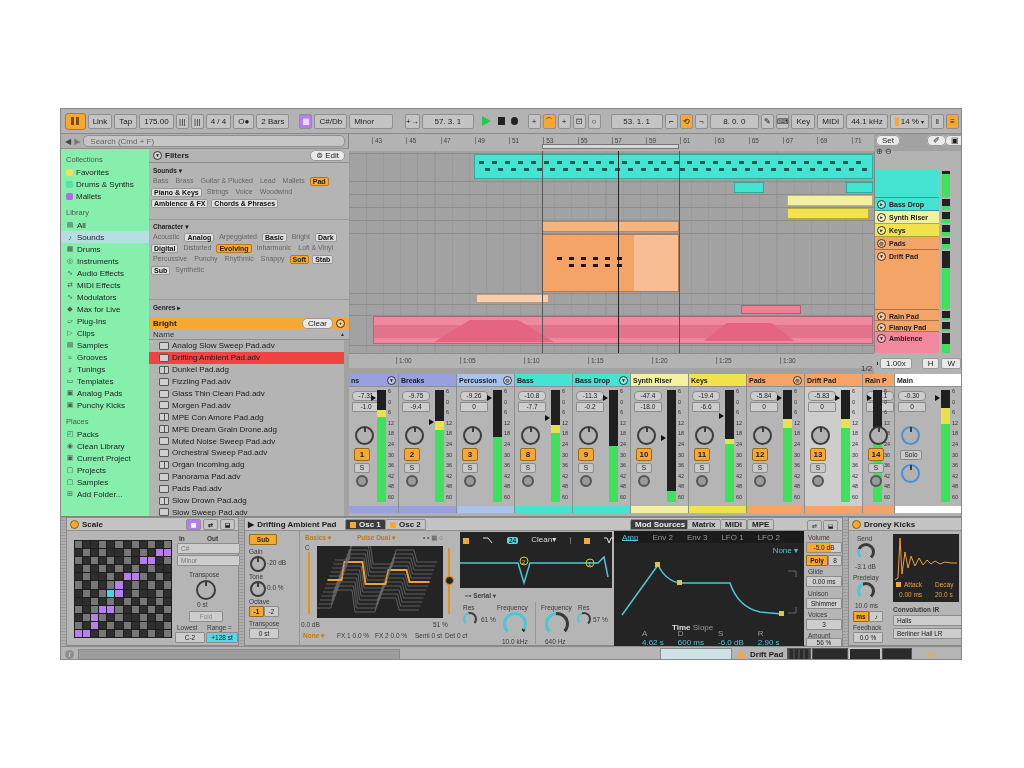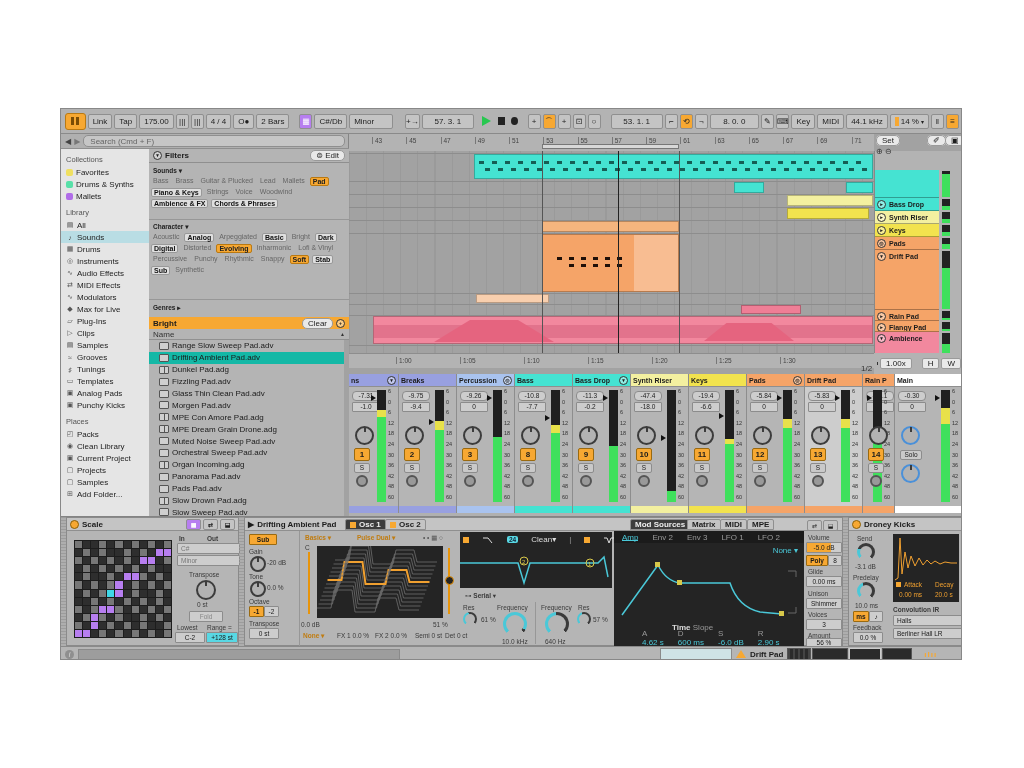--- a/index.html
+++ b/index.html
@@ -15,39 +15,39 @@
   .logo i{display:block;width:3px;height:8px;background:#7a4c05}
   .play-g{width:0;height:0;border-left:9px solid #27c74f;border-top:5px solid transparent;border-bottom:5px solid transparent}
   .stop-b{width:8px;height:8px;background:#222}
   .rec-b{width:8px;height:8px;background:#222;border-radius:50%}
   .cpu{display:flex;align-items:center;gap:2px}
   .cpubar{width:4px;height:9px;background:#f7a832}
   
   #browser{position:absolute;left:0;top:25px;width:288px;height:382px;background:#b0b0b0;border-right:1px solid #858585;box-sizing:border-box}
   #searchrow{position:absolute;left:0;top:0;width:288px;height:15px;border-bottom:1px solid #8f8f8f;display:flex;align-items:center;gap:3px;padding:0 4px;box-sizing:border-box}
   #searchbox{flex:1;height:10px;background:#c6c6c6;border:1px solid #8f8f8f;border-radius:5px;color:#666;padding:0 6px;display:flex;align-items:center}
-  #sidebar{position:absolute;left:0;top:15px;width:108px;height:367px;background:#e5e5e5;border-right:5px solid #a16207;box-sizing:border-box;overflow:hidden}
+  #sidebar{position:absolute;left:0;top:15px;width:108px;height:367px;background:#86efac;border-right:5px solid #a16207;box-sizing:border-box;overflow:hidden}
   .shead{color:#555;font-size:7.5px;padding:6px 5px 2px}
   .sitem{height:12px;display:flex;align-items:center;gap:3px;padding:0 5px;color:#222;white-space:nowrap}
   .sitem.sel{background:#b9dde4}
   .sitem .ic{width:8px;color:#555;font-size:7px;text-align:center;flex:none}
   .swatch{width:7px;height:7px;border-radius:2px;flex:none}
   #fpanel{position:absolute;left:88px;top:15px;width:200px;height:367px;background:#b4b4b4;box-sizing:border-box}
   .frow{display:flex;align-items:center;padding:0 4px;box-sizing:border-box;width:100%}
   #fhead{position:absolute;top:0;height:14px;border-bottom:1px solid #8f8f8f;font-weight:bold}
   .tagwrap{position:absolute;left:2px;width:192px;display:flex;flex-wrap:wrap;gap:2px 3px;align-content:flex-start}
   .tag{font-size:7px;color:#666;padding:0 2px;border-radius:2px;white-space:nowrap;line-height:8px}
   .tag.avail{background:#dfdfdf;border:1px solid #999;color:#111;font-weight:bold;line-height:7px}
   .tag.on{background:#f7a832;border:1px solid #b97912;color:#222;font-weight:bold;line-height:7px}
   #resbar{position:absolute;left:0;top:168px;width:200px;height:12px;background:#f7a832;display:flex;align-items:center;padding:0 4px;box-sizing:border-box;font-weight:bold}
   .pill{background:#e9e9e9;border:1px solid #9a9a9a;border-radius:5px;padding:0 5px;font-weight:normal}
   #namehead{position:absolute;left:0;top:180px;width:200px;height:11px;border-bottom:1px solid #909090;display:flex;align-items:center;padding:0 4px;box-sizing:border-box;color:#333}
   #results{position:absolute;left:0;top:191px;width:195px;height:203px;overflow:hidden}
   .ritem{height:11.9px;display:flex;align-items:center;gap:3px;padding:0 3px 0 10px;white-space:nowrap;color:#1a1a1a}
-  .ritem.sel{background:#14b8a6}
+  .ritem.sel{background:#ef4444}
   .ficon{width:8px;height:6px;border:1px solid #555;border-radius:1px;flex:none;background:#cfcfcf}
   .ficon.adg{background:linear-gradient(#555,#555) 50% 0/1px 100% no-repeat,#cfcfcf}
   #preview{position:absolute;left:0;top:394px;width:200px;height:13px;background:#b9b9b9;border-top:1px solid #8f8f8f;display:flex;align-items:center;gap:3px;padding:0 3px;box-sizing:border-box}
   .rsb{position:absolute;left:195px;top:191px;width:5px;height:203px;background:#a2a2a2}
   
   #arr{position:absolute;left:288px;top:25px;width:614px;height:240px;background:#a2a2a2}
   #ruler{position:absolute;left:0;top:0;width:525px;height:17px;background:#b3b3b3;border-bottom:1px solid #8d8d8d;overflow:hidden}
   .barlab{position:absolute;top:3px;color:#444;font-size:6.5px;border-left:1px solid #777;padding-left:2px;line-height:7px}
   #clips{position:absolute;left:0;top:17px;width:525px;height:202px;overflow:hidden;background:repeating-linear-gradient(90deg,rgba(0,0,0,.05) 0 1px,transparent 1px 17.1px),#a2a2a2}
   .lane{position:absolute;left:0;width:525px;height:1px;background:#8d8d8d}
@@ -334,21 +334,21 @@
         <span class="pill" style="margin-left:auto">Clear</span>
         <span class="circ" style="margin-left:3px">+</span>
       </div>
       <div id="namehead">
           <span>Name</span>
           <span style="margin-left:auto;font-size:5px">▲</span>
         </div>
       <div id="results">
           <div class="ritem">
             <span class="ficon"></span>
-            <span>Range Slow Sweep Pad.adv</span>
+            <span>Analog Slow Sweep Pad.adv</span>
           </div>
           <div class="ritem sel">
             <span class="ficon"></span>
             <span>Drifting Ambient Pad.adv</span>
           </div>
           <div class="ritem">
             <span class="ficon adg"></span>
             <span>Dunkel Pad.adg</span>
           </div>
           <div class="ritem">
@@ -1160,21 +1160,21 @@
       <div class="abs" style="left:200px;top:58px;width:7px;height:7px;border:1px solid #e8940a;border-radius:50%;background:#242424"></div>
       <div class="dlab" style="left:56px;top:103px">0.0 dB</div>
       <div class="dlab" style="left:188px;top:103px">51 %</div>
       <div class="dlab" style="left:58px;top:114px;color:#c07c10;font-weight:bold"><span>None</span> ▾</div>
       <div class="dlab" style="left:92px;top:114px">FX 1 0.0 %</div>
       <div class="dlab" style="left:130px;top:114px">FX 2 0.0 %</div>
       <div class="dlab" style="left:170px;top:114px">Semi 0 st</div>
       <div class="dlab" style="left:200px;top:114px">Det 0 ct</div>
 
       <div class="dark" style="left:215px;top:14px;width:152px;height:56px">
-        <div style="position:absolute;left:3px;top:3px;display:flex;gap:13px;align-items:center">
+        <div style="position:absolute;left:3px;top:3px;display:flex;gap:13px;align-items:flex-end">
           <span style="width:6px;height:6px;background:#f7a832;display:inline-block"></span>
           <svg width="12" height="8">
               <path d="M1,2 H6 L10,7" stroke="#ddd" fill="none"></path>
             </svg>
           <span class="badge">24</span>
           <span class="wtxt"><span>Clean</span>▾</span>
           <span class="gtxt">|</span>
           <span style="width:6px;height:6px;background:#f7a832;display:inline-block"></span>
           <svg width="12" height="8">
               <path d="M1,2 H4 L6,7 L8,2 H11" stroke="#ddd" fill="none"></path>

